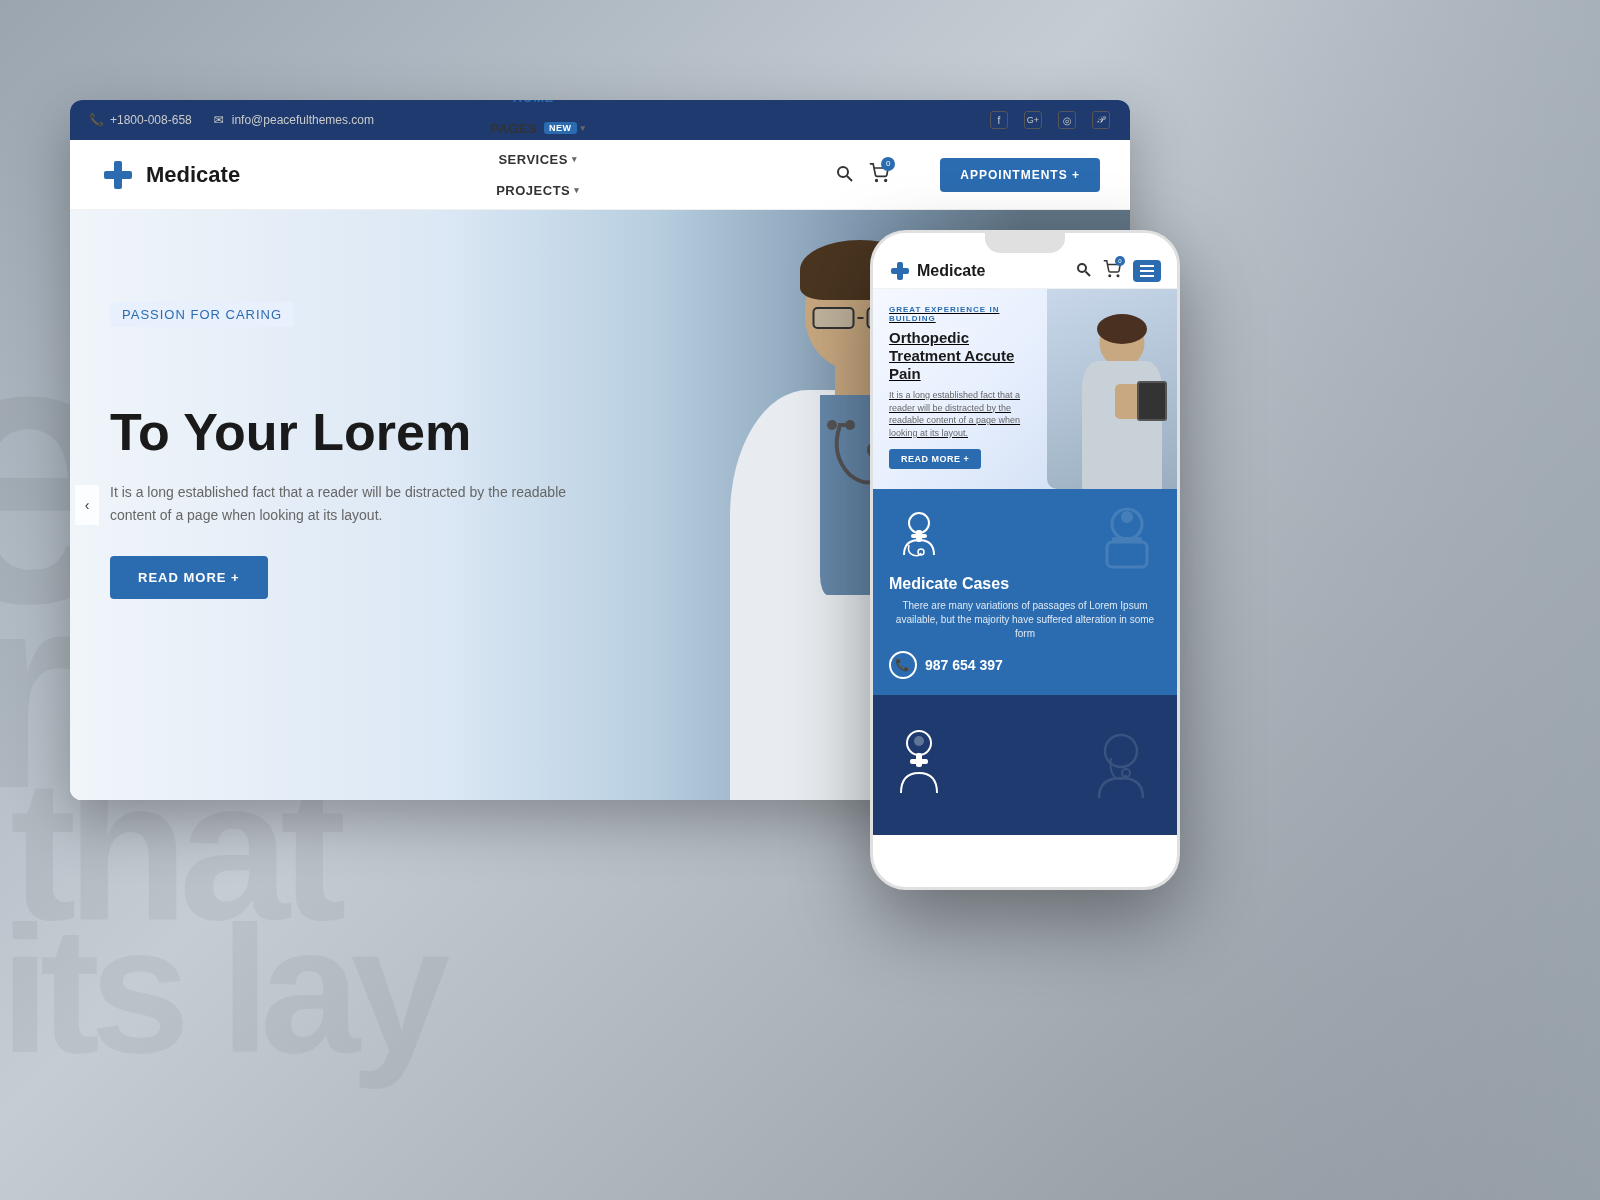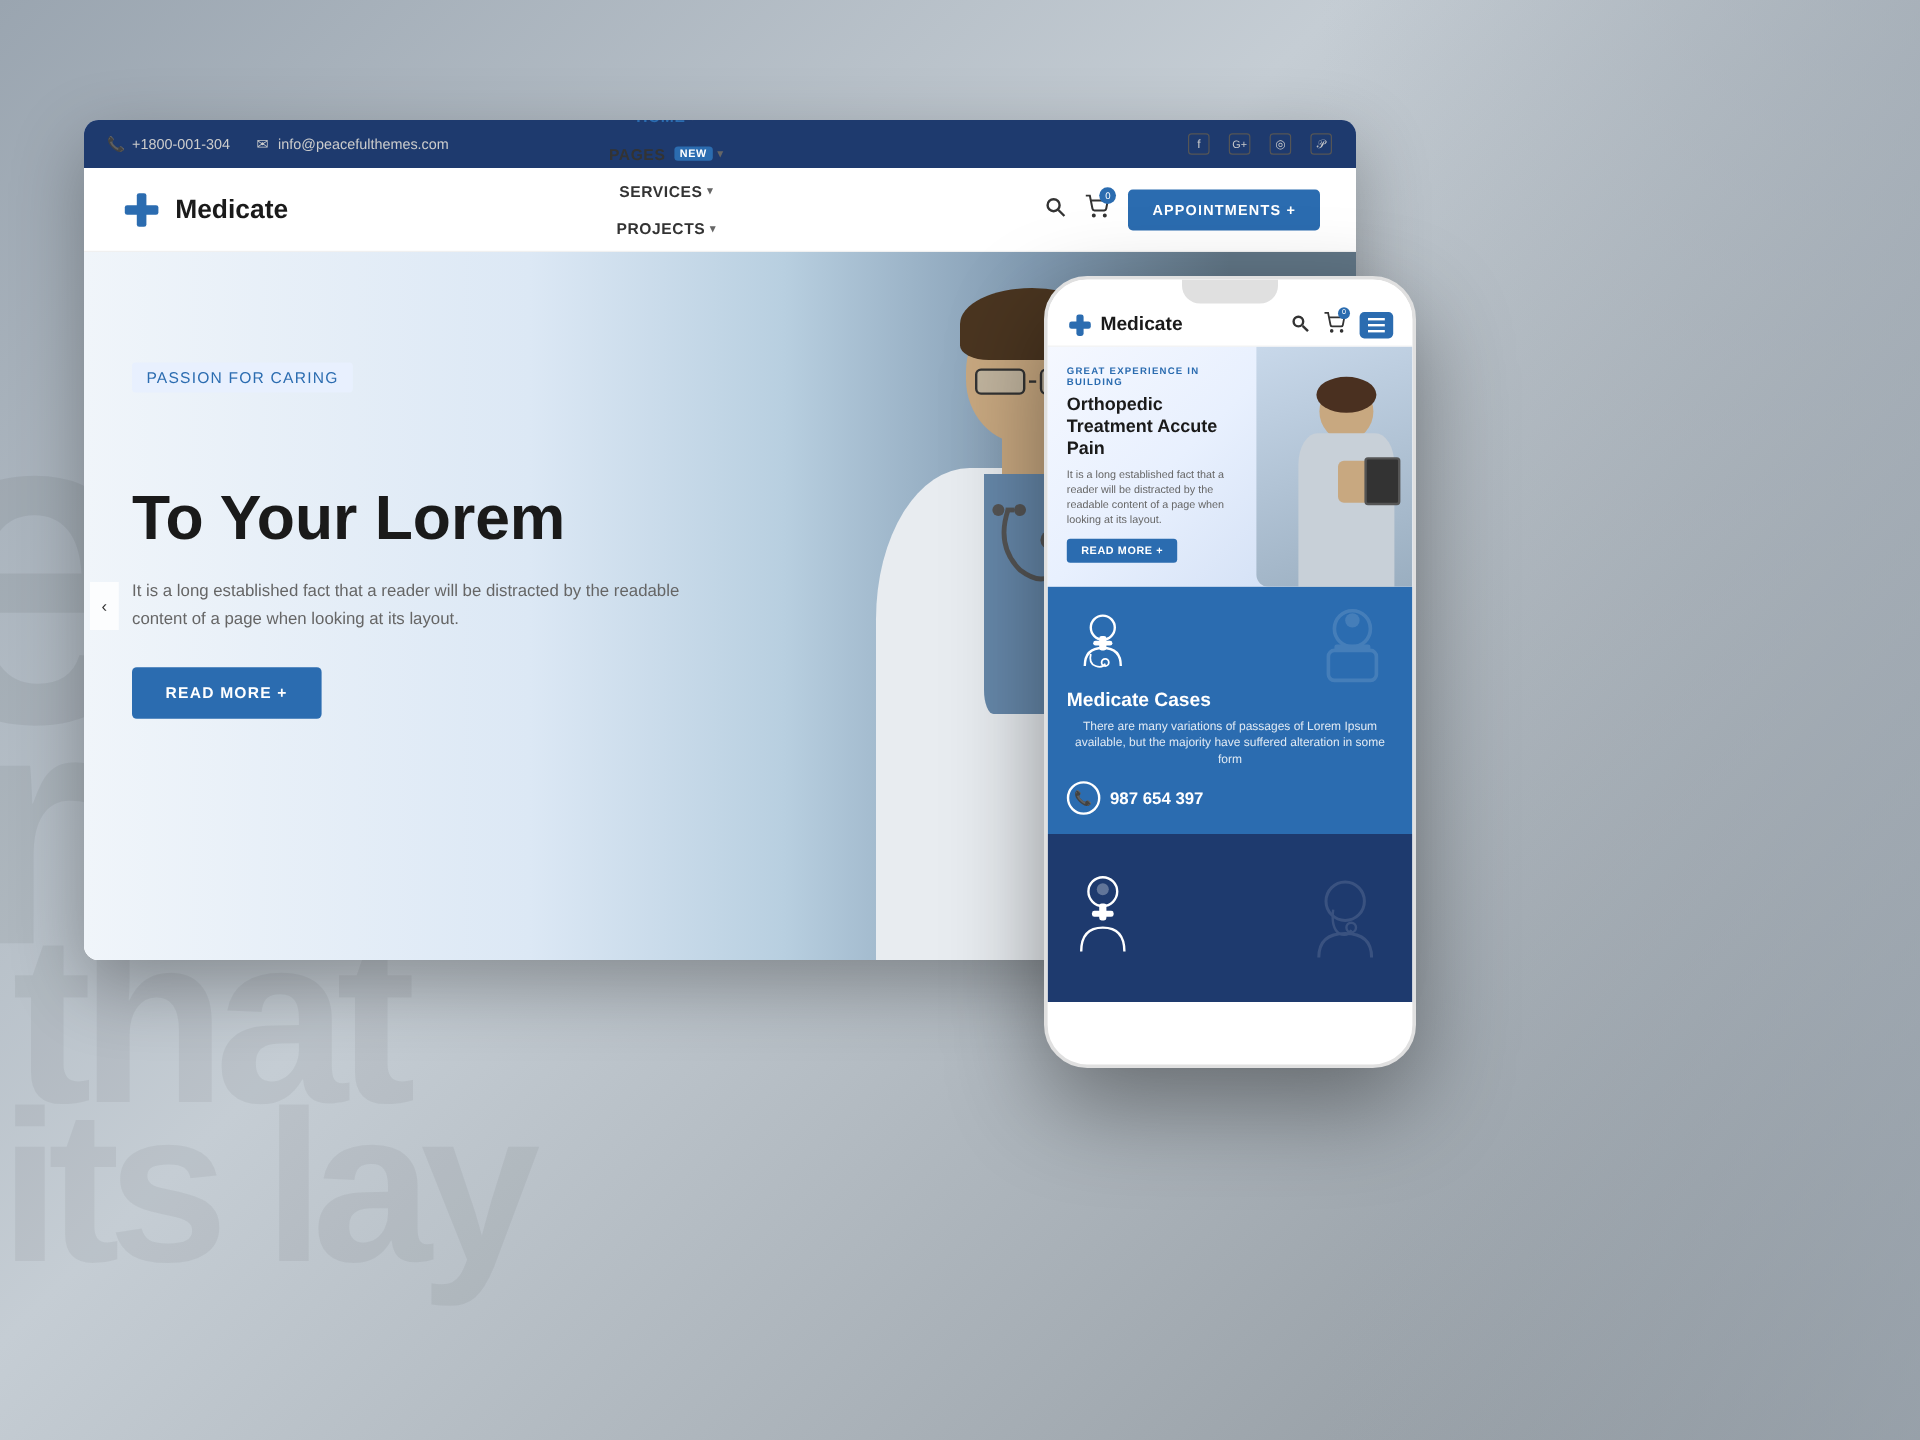--- a/index.html
+++ b/index.html
@@ -170,20 +170,21 @@
       padding: 10px 20px;
       border-radius: 4px;
       font-size: 12px;
       font-weight: 700;
       letter-spacing: 1px;
       cursor: pointer;
       text-transform: uppercase;
       display: flex;
       align-items: center;
       gap: 6px;
+      margin-left: 35px;
     }
 
     
     .hero-section {
       position: relative;
       height: 590px;
       background: linear-gradient(to right, rgba(255,255,255,0.95) 40%, rgba(255,255,255,0.5) 65%, transparent 85%);
       overflow: hidden;
     }
 
@@ -330,20 +331,21 @@
       height: 2px;
       background: white;
     }
 
     
     .mobile-hero {
       position: relative;
       height: 200px;
       background: linear-gradient(135deg, #f5f8ff 0%, #e8f0fe 40%, #c8d8f0 100%);
       overflow: hidden;
+      text-decoration: underline;
     }
     .mobile-hero-content {
       padding: 16px;
       position: relative;
       z-index: 2;
     }
     .mobile-label {
       font-size: 8px;
       color: #2b6cb0;
       letter-spacing: 1px;
@@ -494,21 +496,21 @@
 <div class="bg-large-text-2" style="top: 550px; left: -30px; font-size: 280px;">r</div>
 <div class="bg-large-text-2" style="top: 750px; left: 10px; font-size: 200px;">that</div>
 <div class="bg-large-text-2" style="top: 900px; left: 0px; font-size: 180px;">its lay</div>
 
 <div class="browser-mockup">
 
   <div class="top-bar">
     <div class="top-bar-left">
       <div class="top-bar-item">
         <span class="top-bar-icon">📞</span>
-        <span>+1800-001-304</span>
+        <span>+1800-008-658</span>
       </div>
       <div class="top-bar-item">
         <span class="top-bar-icon">✉</span>
         <span>info@peacefulthemes.com</span>
       </div>
     </div>
     <div class="top-bar-right">
       <div class="social-icon">f</div>
       <div class="social-icon" style="font-size:9px;">G+</div>
       <div class="social-icon" style="font-size:10px;">◎</div>

